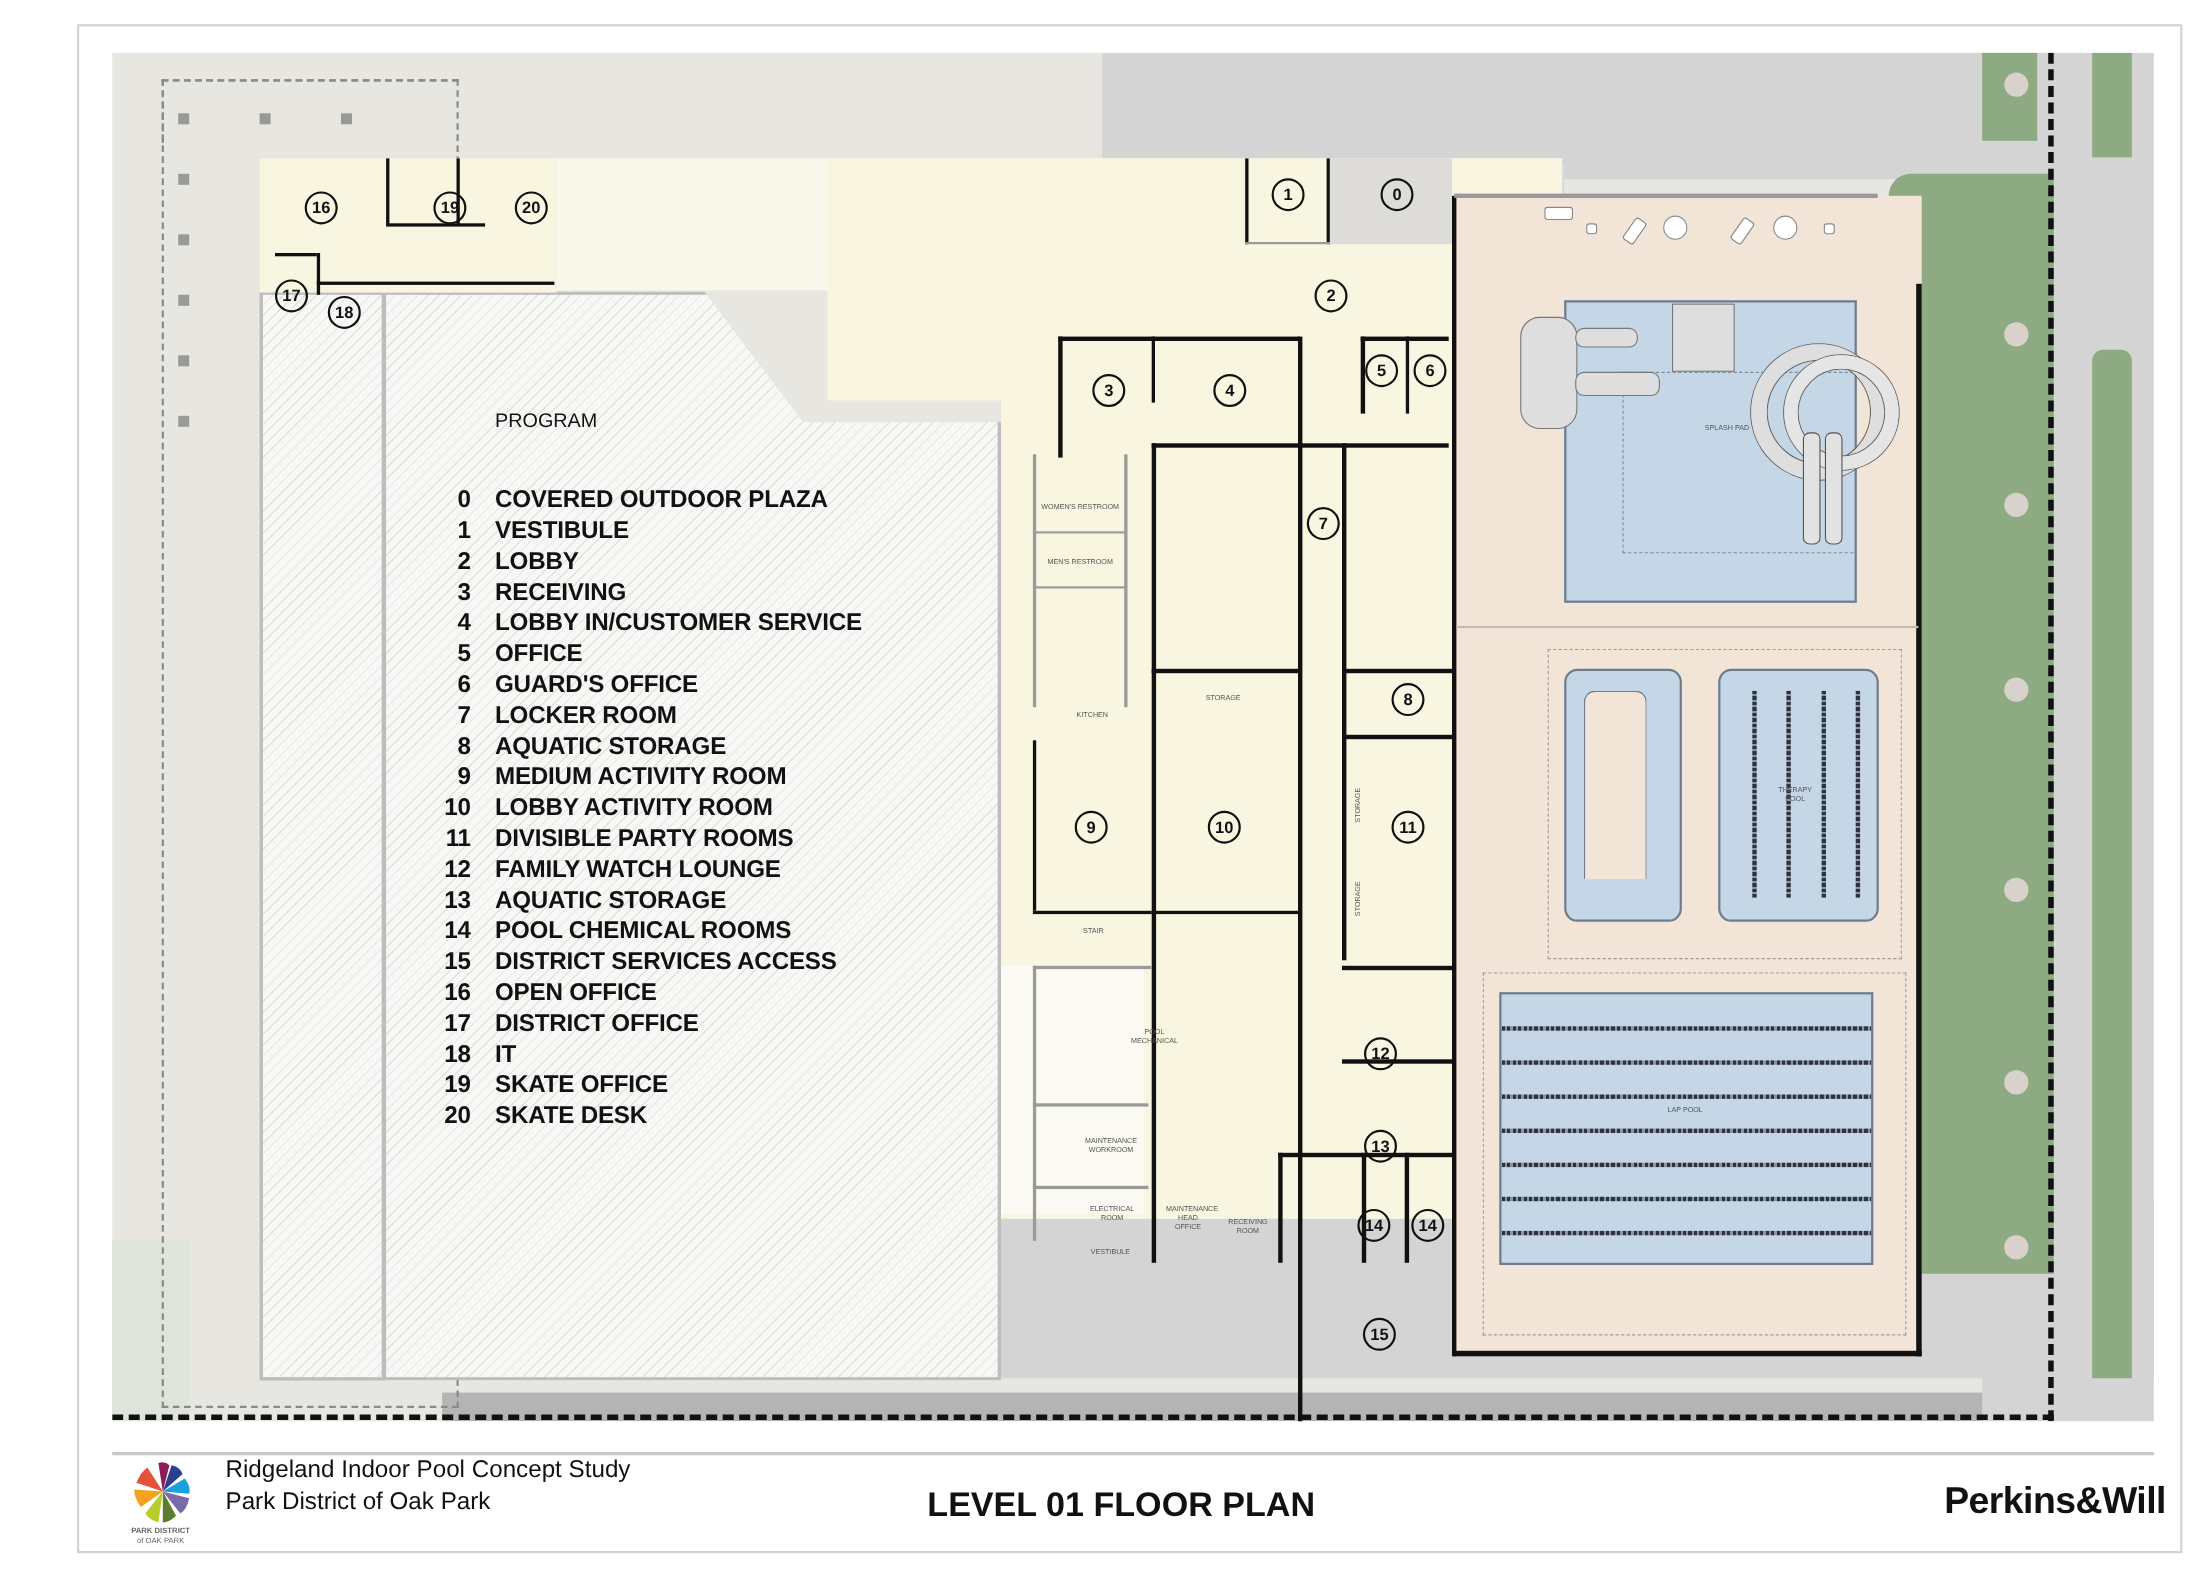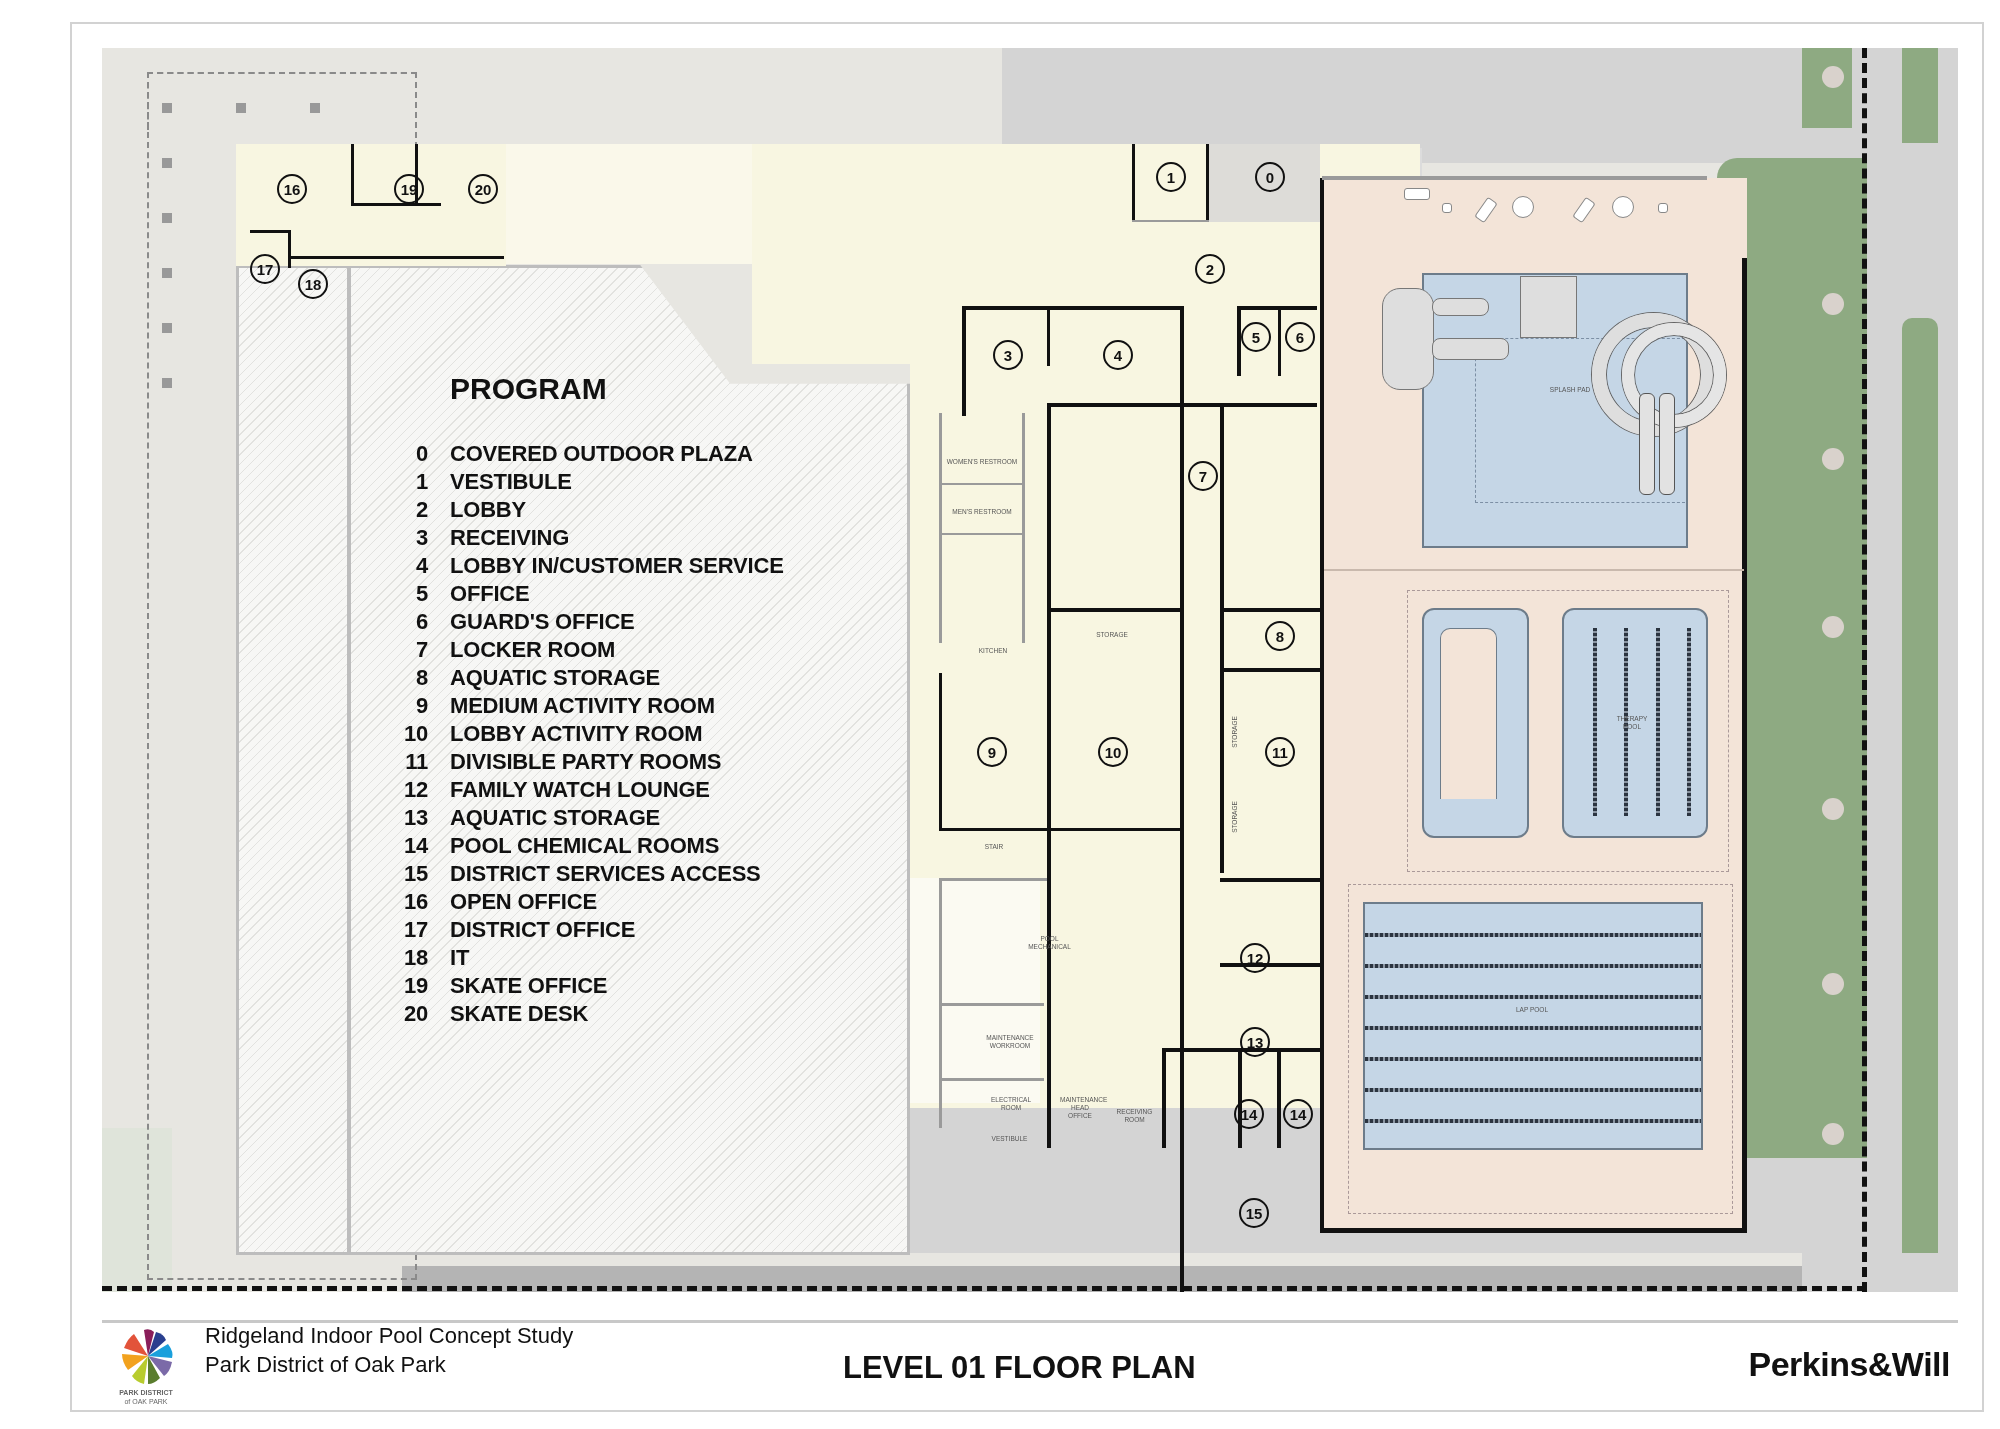--- a/index.html
+++ b/index.html
@@ -13,28 +13,28 @@
   .hatch { position:absolute; background:repeating-linear-gradient(135deg,#f7f7f5 0 6px,#e2e2df 6px 7px); border:3px solid #bdbdbd; box-sizing:border-box; }
   .hall { position:absolute; background:#f3e4d8; }
   .pool { position:absolute; background:#c5d6e6; border:2px solid #6d7c8a; box-sizing:border-box; }
   .wall { position:absolute; background:#111; }
   .gwall { position:absolute; background:#9a9a9a; }
   .tag { position:absolute; width:30px; height:30px; border:2.5px solid #111; border-radius:50%; box-sizing:border-box; display:flex; align-items:center; justify-content:center; font-weight:bold; font-size:15px; color:#111; background:transparent; }
   .tiny { position:absolute; font-size:6.5px; color:#555; text-align:center; line-height:8px; text-transform:uppercase; }
   .dash { position:absolute; border:2px dashed #8a8a8a; box-sizing:border-box; }
   .lane { position:absolute; height:4px; background:repeating-linear-gradient(90deg,#2b3440 0 3px,#8a95a2 3px 5px); }
   .vlane { position:absolute; width:4px; background:repeating-linear-gradient(180deg,#2b3440 0 3px,#8a95a2 3px 5px); }
-  .program-title { position:absolute; left:450px; top:372px; font-size:30px; font-weight:bold; color:#111; }
+  .program-title { position:absolute; left:450px; top:372px; font-size:18px; font-weight:normal; color:#111; }
   .program-list { position:absolute; left:396px; top:440px; }
   .prow { display:flex; height:28px; align-items:center; font-size:22px; font-weight:bold; color:#111; letter-spacing:-0.2px; }
   .pnum { width:32px; text-align:right; margin-right:22px; }
   .titlebar-line { position:absolute; left:102px; top:1320px; width:1856px; height:3px; background:#c8c8c8; }
   .proj-line { position:absolute; font-size:22px; color:#111; }
   .sheet-title { position:absolute; left:843px; top:1350px; font-size:31px; font-weight:bold; color:#111;text-align:center; }
-  .firm { position:absolute; right:50px; top:1345px; font-size:34px; font-weight:bold; color:#111; letter-spacing:-0.5px; }
+  .firm { position:absolute; right:31px; top:1345px; font-size:34px; font-weight:bold; color:#111; letter-spacing:-0.5px; }
   .logo-caption { position:absolute; left:110px; top:1388px; width:72px; text-align:center; font-size:7px; font-weight:bold; color:#666; line-height:9px; }
   .logo-caption .sub { font-weight:normal; }
   .prop { position:absolute; border-left:5px dashed #111; }
   .prop-h { position:absolute; border-top:5px dashed #111; }
   .tree { position:absolute; width:22px; height:22px; border-radius:50%; background:#d9d2cc; }
   .column { position:absolute; width:10px; height:10px; background:#999; }
   .furn { position:absolute; background:#fff; border:1px solid #888; box-sizing:border-box; border-radius:3px; }
 </style>
 </head>
 <body>

